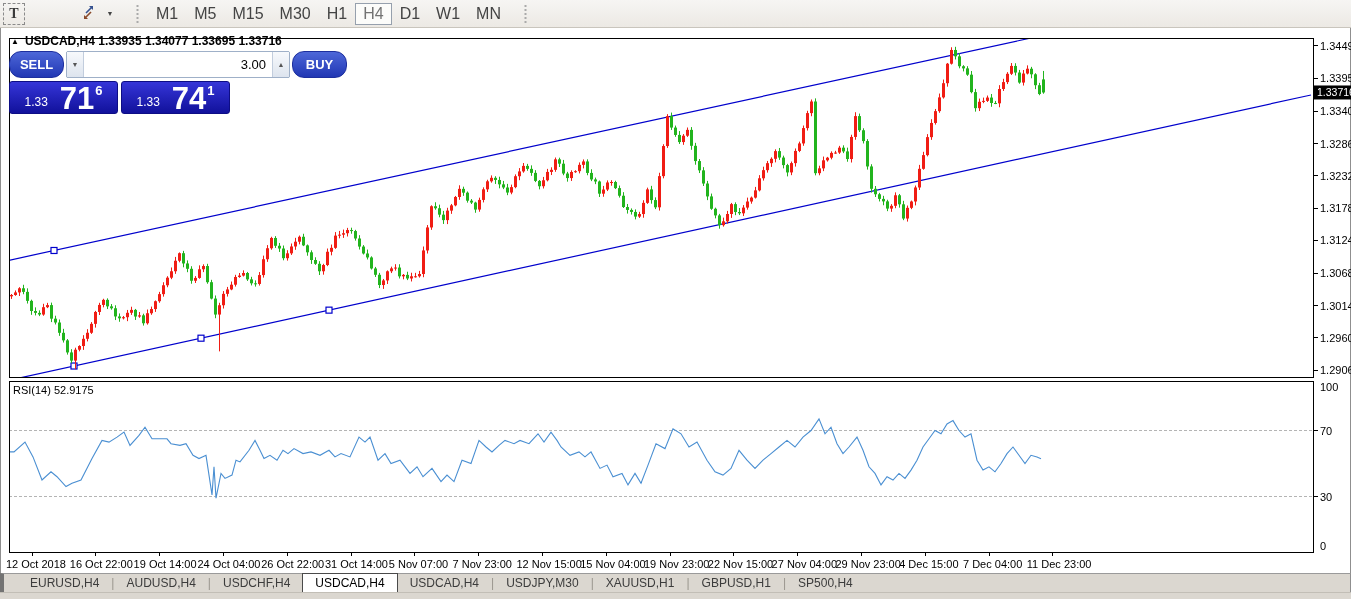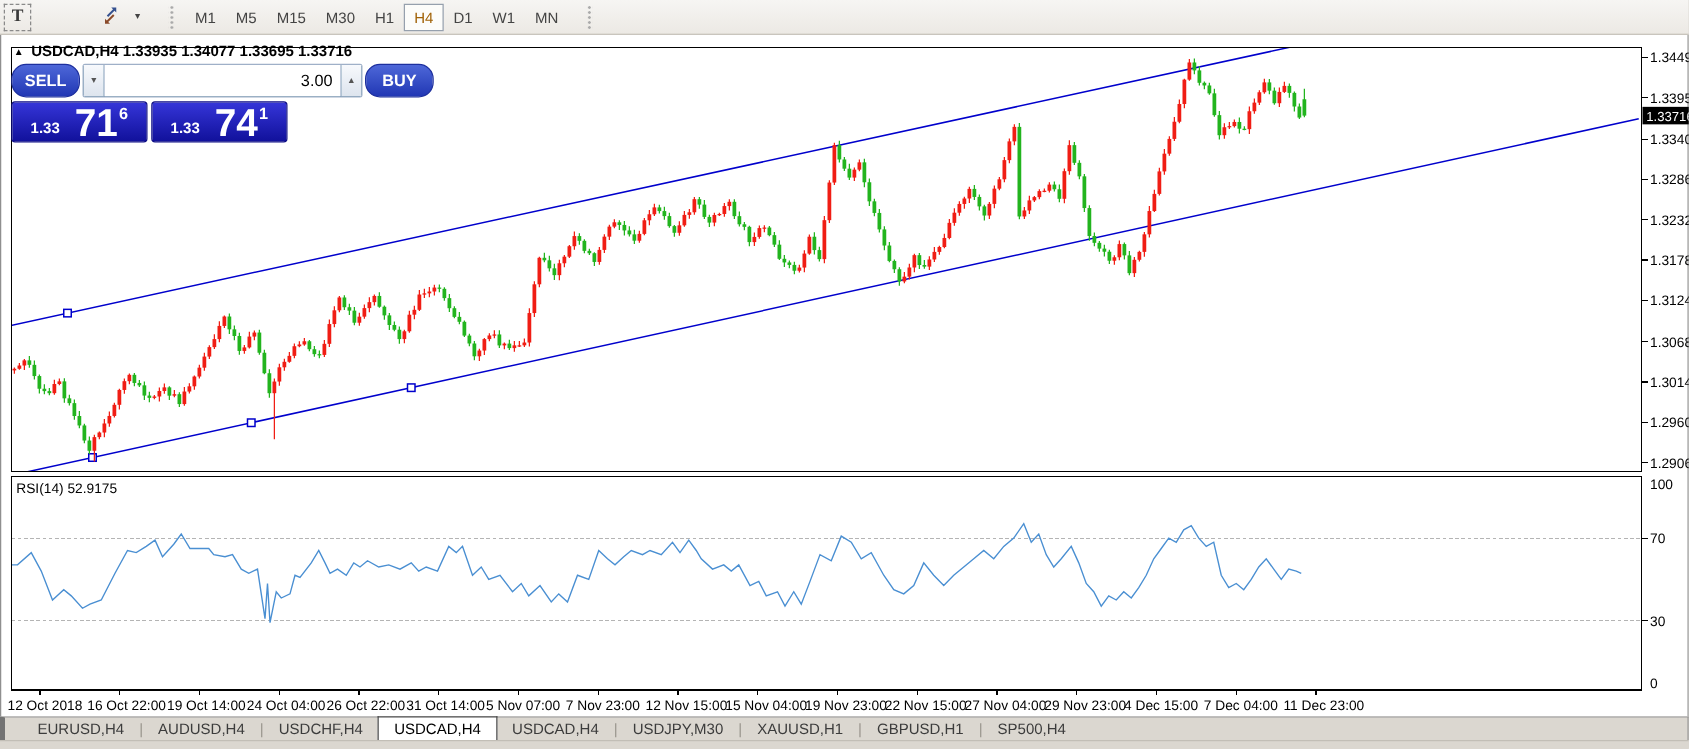--- a/index.html
+++ b/index.html
@@ -11,22 +11,22 @@
     border-bottom:1px solid #c9c5bd; display:flex; align-items:center; padding-left:3px; }
   .tbtn { height:22px; min-width:22px; display:flex; align-items:center; justify-content:center;
     font-size:12px; color:#3a3a3a; background:transparent; border:1px solid transparent; cursor:default; }
   .texttool { font-family:"Liberation Serif", serif; font-size:14px; font-weight:bold;
     border:1px dashed #8a8a8a; margin-right:2px; }
   .arrowsbtn { margin-left:50px; }
   .caret { font-size:7px; color:#444; padding:0 3px; }
   .tsep { width:5px; height:20px; margin:0 8px 0 14px;
     background-image:radial-gradient(circle, #aaa 1px, transparent 1.2px);
     background-size:4px 4px; background-position:center; }
-  .tf { padding:0 7px; height:22px; line-height:20px; font-size:12px; color:#444; }
-  .tf.active { background:#fcfcfa; border:1px solid #96a0ad; color:#a16207; }
+  .tf { padding:0 7px; height:22px; line-height:20px; font-size:16px; color:#444; }
+  .tf.active { background:#fcfcfa; border:1px solid #96a0ad; color:#737373; }
 
   
   .chartwin { position:relative; height:545px; background:#fff;
     border-left:1px solid #8f8f8f; border-right:1px solid #8f8f8f; }
   .chartwin svg { position:absolute; left:0; top:0; }
   .symtitle { position:absolute; left:10px; top:6px; font-size:12px; font-weight:bold;
     color:#000; display:flex; align-items:center; gap:6px; z-index:5; }
   .symtitle .tri { font-size:8px; }
 
   
@@ -38,21 +38,21 @@
   .spin { flex:1; display:flex; border:1px solid #9fb0c8; background:#0c4a6e; border-radius:2px; }
   .spinbtn { width:17px; background:linear-gradient(#f7f9fc,#dde4ee); border:none;
     border-right:1px solid #c2cddd; font-size:7px; color:#555; cursor:pointer; }
   .spinbtn.up { border-right:none; border-left:1px solid #c2cddd; }
   .vol { flex:1; border:none; outline:none; text-align:right; font-size:13px; padding:0 6px;
     font-family:"Liberation Sans", sans-serif; color:#000; min-width:0; }
   .prow2 { display:flex; gap:3px; margin-top:3px; height:33px; }
   .qbox { flex:1; border-radius:3px; color:#fff; display:flex; align-items:flex-end;
     justify-content:center; padding-bottom:1px; cursor:pointer;
     background:linear-gradient(#3535d8,#11119b); border:1px solid #0d0d85; }
-  .qsmall { font-size:12px; font-weight:bold; margin:0 12px 3px 0; }
+  .qsmall { font-size:12px; font-weight:normal; margin:0 12px 3px 0; }
   .qbig { font-size:31px; font-weight:bold; line-height:27px; }
   .qsup { font-size:13px; font-weight:bold; margin:2px 0 14px 1px; }
 
   
   .tabbar { height:19px; background:#dbd7d0; border-top:1px solid #9a9a9a;
     border-left:4px solid #737373; border-right:1px solid #8f8f8f;
     display:flex; align-items:stretch; font-size:12px; color:#3c3c3c; padding-left:14px; }
   .tab { display:flex; align-items:center; padding:0 12px; cursor:pointer; position:relative; top:0; }
   .tab.active { background:#fff; color:#000; border:1px solid #4a4a4a; border-bottom:none;
     margin-top:-1px; z-index:2; }

